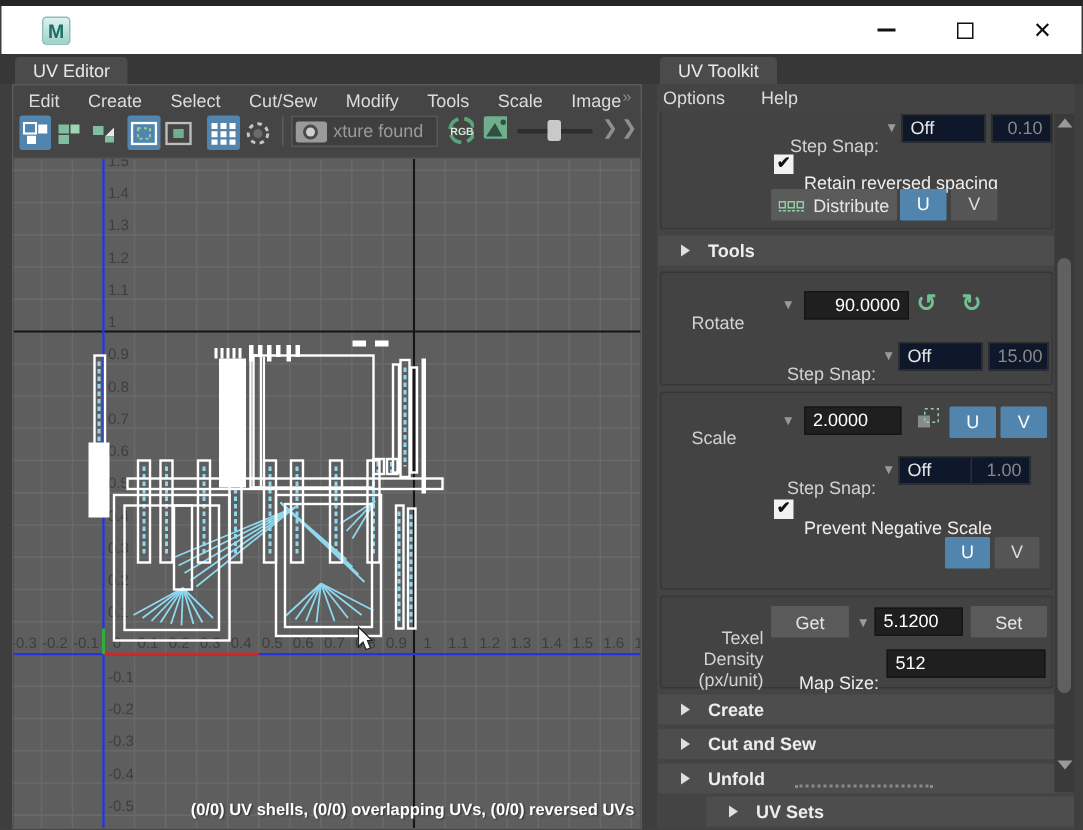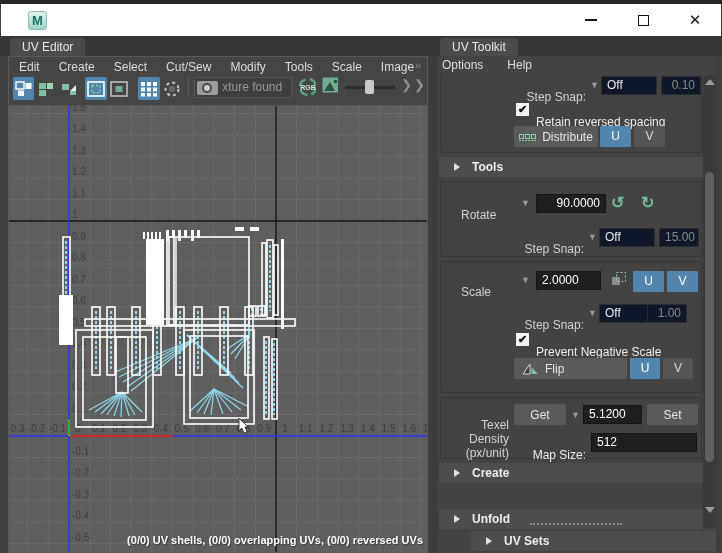--- a/index.html
+++ b/index.html
@@ -441,27 +441,20 @@
       <div class="uvbtn on" style="left:226px; top:9px;">V</div>
 
       <span class="lab r" style="left:58px; top:44px; width:85px;">Step Snap:</span>
       <span class="darr" style="left:147px; top:46px;">▼</span>
       <div class="fld" style="left:158px; top:42px; width:56px;">Off</div>
       <div class="fld dis" style="left:206px; top:42px; width:40px;">1.00</div>
 
       <div class="cb" style="left:75px; top:71px;">✔</div>
       <span class="lab" style="left:95px; top:71px; color:#eee;">Prevent Negative Scale</span>
 
-      <div class="btn" style="left:73px; top:96px; width:113px; justify-content:flex-start; padding-left:8px;">
-        <svg width="17" height="14">
-          <polygon points="1,12 8,2 8,12" fill="#3d3d3d" stroke="#d8d8d8" stroke-width="1"></polygon>
-          <polygon points="9.5,12 9.5,5 16,12" fill="#7fbf9f"></polygon>
-        </svg>
-        <span>Flip</span>
-      </div>
       <div class="uvbtn on" style="left:189px; top:96px; width:30px;">U</div>
       <div class="uvbtn" style="left:222px; top:96px; width:30px;">V</div>
     </div>
 
     <div class="gbox" style="top:323px; height:62px;">
       <span class="lab r" style="left:2px; top:8px; width:66px; line-height:14px;">
         <span>Texel</span><br>
         <span>Density</span><br>
         <span>(px/unit)</span>
       </span>
@@ -471,20 +464,24 @@
       <div class="btn" style="left:206px; top:6px; width:51px;">Set</div>
 
       <span class="lab r" style="left:60px; top:38px; width:85px; color:#eee;">Map Size:</span>
       <div class="inp" style="left:150px; top:35px; width:106px;">512</div>
     </div>
 
     <div class="sect" style="top:389px;">
       <span class="tri"></span>
       <span>Create</span>
     </div>
+    <div class="sect" style="top:412px;">
+      <span class="tri"></span>
+      <span>Cut and Sew</span>
+    </div>
     <div class="sect" style="top:435px;">
       <span class="tri"></span>
       <span>Unfold</span>
     </div>
     <div class="dots"></div>
     <div class="sect" style="top:457px; width:278px;margin-left:32px;">
       <span class="tri"></span>
       <span>UV Sets</span>
     </div>
 

